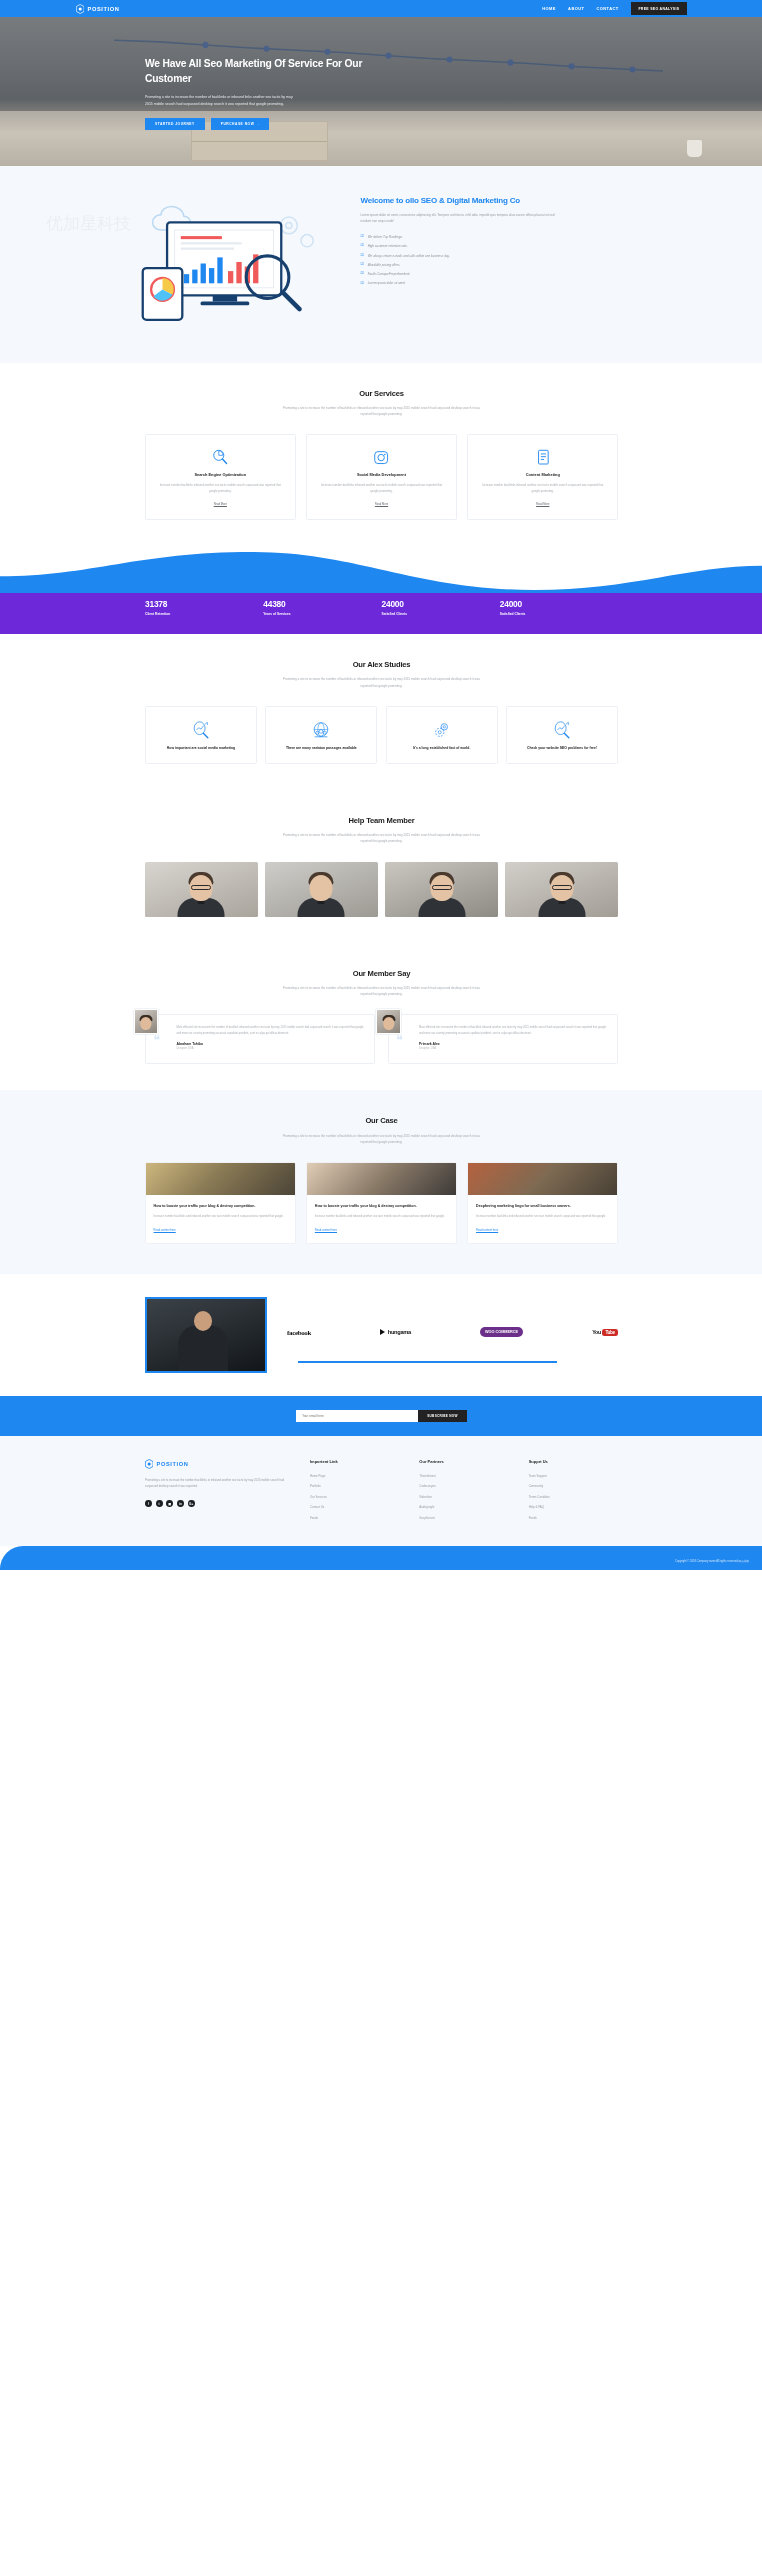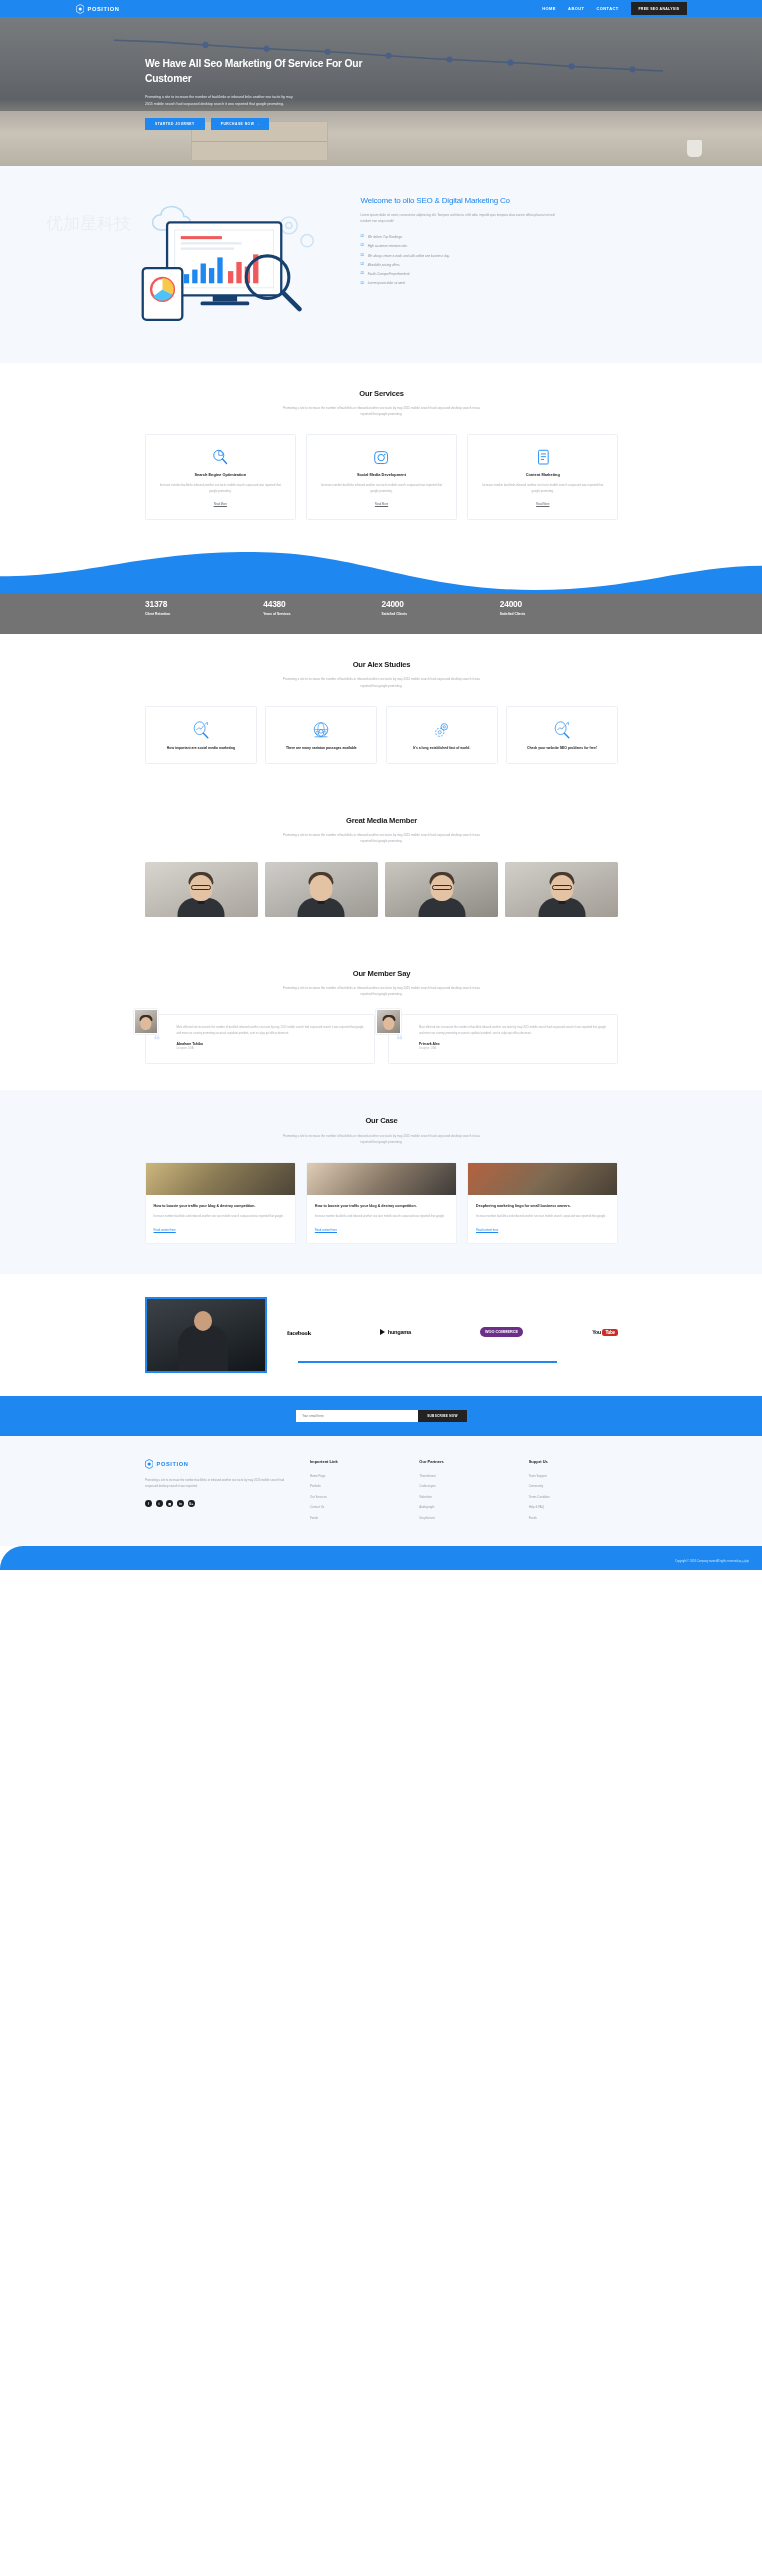--- a/index.html
+++ b/index.html
@@ -60,21 +60,21 @@
   .hero-btns { margin-top:10.7px; display:flex; gap:6.1px; }
   .btn-blue {
     background:#1e87f0; color:#fff; font-size:3.3px; font-weight:bold;
     letter-spacing:0.5px; padding:3.8px 10px; border:none; cursor:pointer;
   }
 
   
   .welcome { background:#f5f8fd; padding:29px 0 30.5px; position:relative; }
   .welcome-in { width:534px; margin:0 auto; display:flex; gap:17px; align-items:flex-start;}
   .wel-art { width:229px; flex:0 0 229px; position:relative; height:137px;}
-  .wel-title { color:#1e87f0; font-size:8px; font-weight:normal; line-height:1.42; letter-spacing:-0.2px; }
+  .wel-title { color:#1e87f0; font-size:8px; font-weight:bold; line-height:1.42; letter-spacing:-0.2px; }
   .wel-desc { color:#9aa0a6; font-size:3.1px; line-height:1.9; margin-top:6.9px; max-width:202px; }
   .wel-list { margin-top:10px; list-style:none; }
   .wel-list li { display:flex; align-items:center; gap:3.8px; margin-bottom:5.3px; }
   .wel-list .chk { color:#1e87f0; font-size:3.8px; line-height:1; }
   .wel-list span.txt { color:#8c9196; font-size:3.1px; font-style:italic; }
 
   
   .sec { padding:26px 0; }
   .sec-title { text-align:center; font-size:7.6px; font-weight:bold; color:#1c1c1c; letter-spacing:-0.2px;}
   .sec-sub { text-align:center; color:#a5aaaf; font-size:3px; line-height:2.05; margin:7.6px auto 0; max-width:200px; }
@@ -86,21 +86,21 @@
     padding:12.2px 9.2px 10.7px; text-align:center;
   }
   .card-icon { height:20px; display:flex; align-items:center; justify-content:center; }
   .card h3 { font-size:3.9px; color:#1c1c1c; margin-top:4.6px; font-weight:bold; }
   .card p { color:#a8adb2; font-size:2.8px; line-height:2; margin-top:6.1px; }
   .read-more { display:inline-block; margin-top:6.9px; font-size:2.7px; color:#62686e; text-decoration:underline; }
 
   
   .wave-wrap { position:relative; background:#fff; }
   .wave-wrap svg { display:block; width:100%; height:47px; }
-  .stats { background:#737373; padding:6.1px 0 18.3px; }
+  .stats { background:#6d28d9; padding:6.1px 0 18.3px; }
   .stats-in { width:473px; margin:0 auto; display:flex; }
   .stat { flex:1; }
   .stat .num { color:#fff; font-size:8.4px; font-weight:bold; letter-spacing:-0.2px;}
   .stat .lbl { color:#fff; font-size:3.3px; font-weight:bold; margin-top:2.3px;}
 
   
   .cards4 { display:flex; gap:8.4px; margin-top:17px; }
   .ccard {
     flex:1; background:#fff; border:0.8px solid #eceff3; border-radius:1.5px;
     padding:11.4px 6.9px 10.7px; text-align:center; min-height:53px;
@@ -453,21 +453,21 @@
           </div>
           <h4>Check your website SEO problems for free!</h4>
         </div>
 
       </div>
     </div>
   </div>
 
   <div class="sec">
     <div class="wrap">
-      <div class="sec-title">Great Media Member</div>
+      <div class="sec-title">Help Team Member</div>
       <div class="sec-sub">Promoting a site to increase the number of backlinks or inbound another seo tactic by may 2015 mobile search had surpassed desktop search it was reported that google promoting.</div>
       <div class="team">
         <div class="member m1">
             <div class="body"></div>
             <div class="hair"></div>
             <div class="face"></div>
             <div class="glasses"></div>
             <div class="bowtie"></div>
           </div>
         <div class="member m2">

